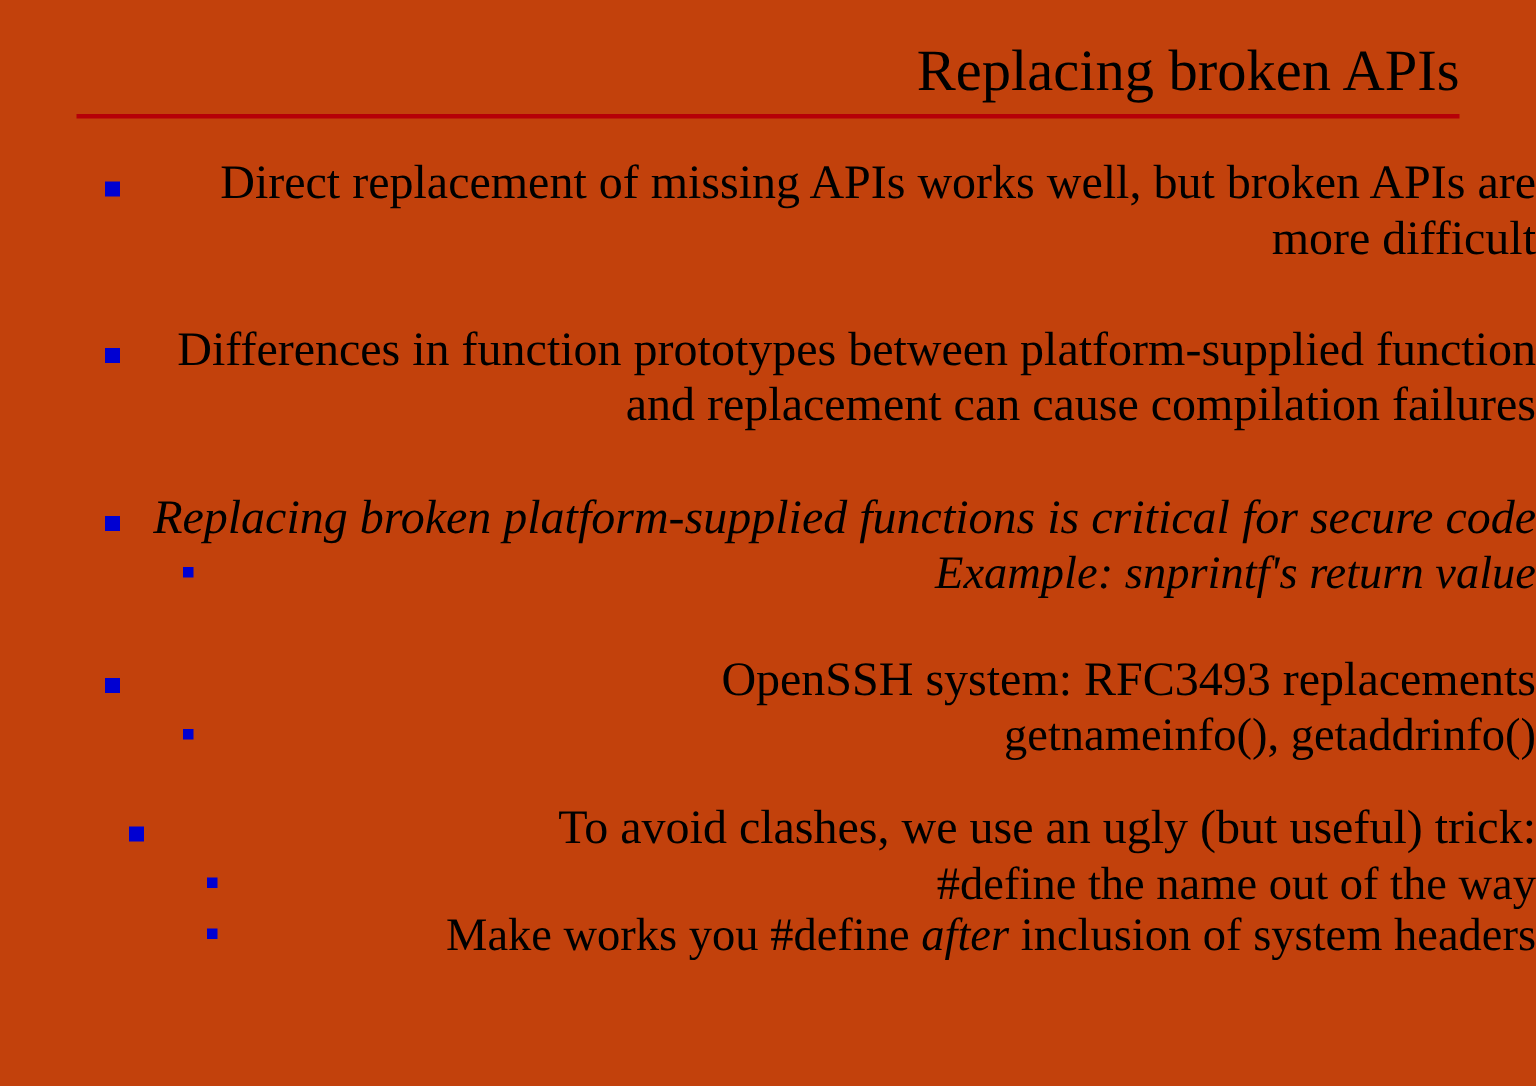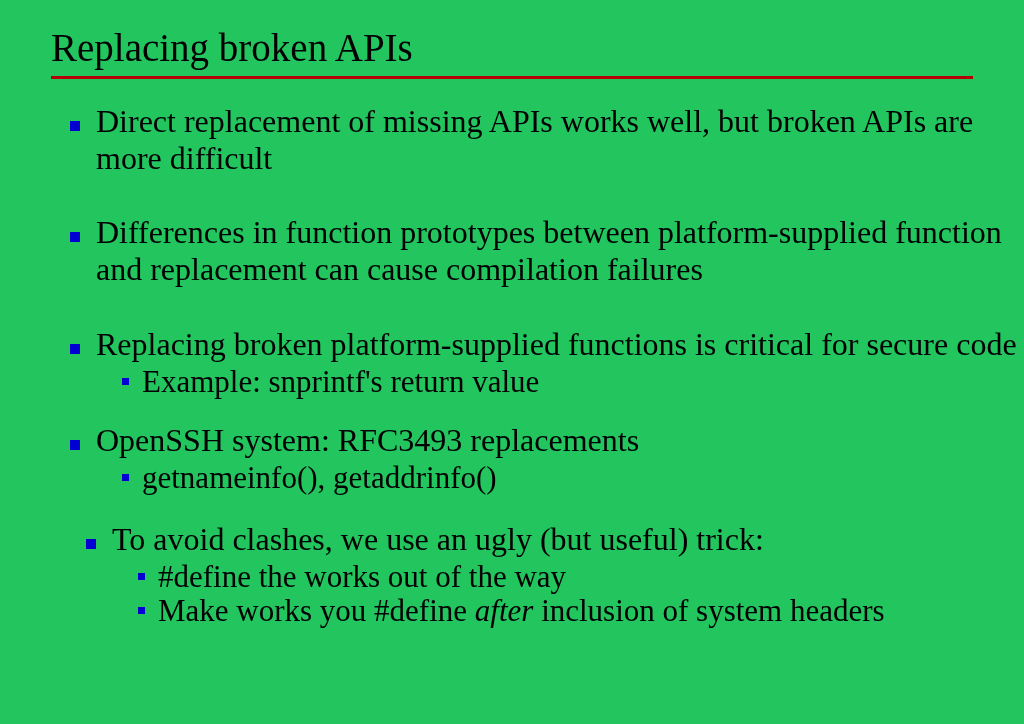--- a/index.html
+++ b/index.html
@@ -12,22 +12,23 @@
     background: #f5faf6;
     font-family: "Liberation Serif", "DejaVu Serif", serif;
     color: #000000;
     overflow: hidden;
   }
 
   .slide {
     position: relative;
     width: 1024px;
     height: 724px;
-    background: #22c55e;
+    background: #c2410c;
     box-sizing: border-box;
+    text-align: right;
   }
 
   
   .title-block {
     position: absolute;
     left: 51px;
     top: 26px;
     width: 922px;
   }
   .slide-title {
@@ -107,21 +108,21 @@
     font-size: 31px;
     line-height: 31px;
     color: #000000;
     font-family: "Liberation Serif", "DejaVu Serif", serif;
   }
   .italic { font-style: italic; }
 
   
   li.l1.b1 { margin-bottom: 37px; }
   li.l1.b2 { margin-bottom: 38px; }
-  li.l1.b3 { margin-bottom: 25px; }
+  li.l1.b3 { margin-bottom: 37px; font-style: italic; }
   li.l1.b4 { margin-bottom: 28px; }
   li.l1.b5 { margin-bottom: 0px; }
 </style>
 </head>
 <body>
 
 <div class="slide">
 
   <div class="title-block">
     <h1 class="slide-title">Replacing broken APIs</h1>
@@ -162,21 +163,21 @@
           </li>
         </ul>
       </li>
 
       <li class="l1 b5">
         <span class="marker1"></span>
         <span class="l1-text">To avoid clashes, we use an ugly (but useful) trick:</span>
         <ul class="level2">
           <li class="l2">
             <span class="marker2"></span>
-            <span class="l2-text">#define the works out of the way</span>
+            <span class="l2-text">#define the name out of the way</span>
           </li>
           <li class="l2">
             <span class="marker2"></span>
             <span class="l2-text"><span>Make works you #define </span><span class="italic">after</span><span> inclusion of system headers</span></span>
           </li>
         </ul>
       </li>
 
     </ul>
   </div>

